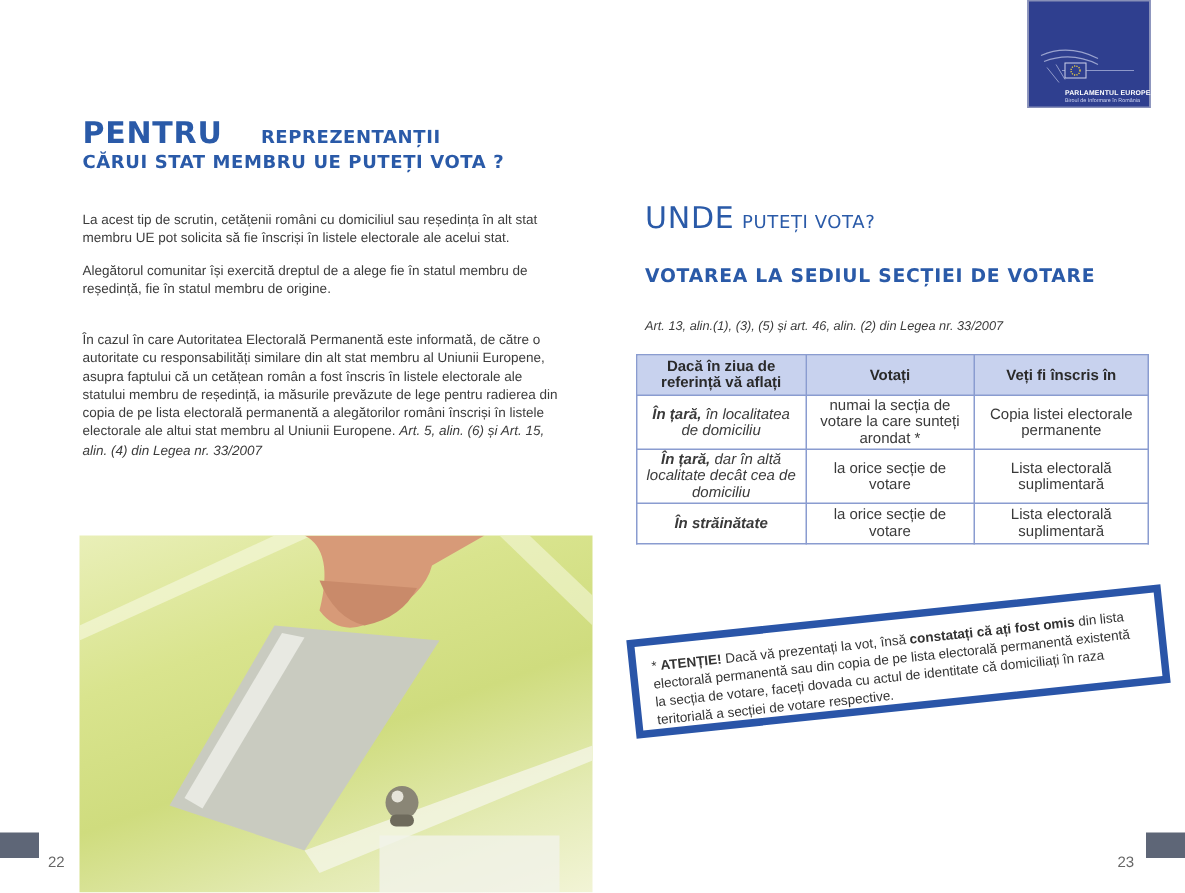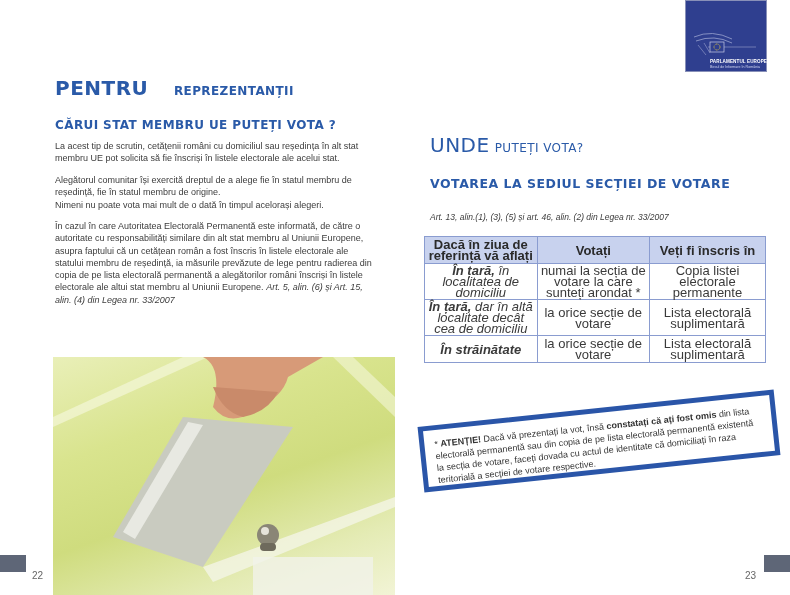--- a/index.html
+++ b/index.html
@@ -19,37 +19,37 @@
     box-sizing:border-box;
   }
   .logo svg { position:absolute; left:6px; top:30px; }
   .logo-t1 { position:absolute; left:24px; top:58px; font-size:4.6px; color:#fff; font-weight:bold; letter-spacing:0.1px; white-space:nowrap; }
   .logo-t2 { position:absolute; left:24px; top:64px; font-size:3.6px; color:#cfd4f0; white-space:nowrap; }
 
   
   .h-left { left:55px; top:76px; color:#2a5aa8; font-weight:bold; font-family:"DejaVu Sans", sans-serif; }
   .h-left .big { font-size:20px; letter-spacing:0.5px; }
   .h-left .small { font-size:12px; letter-spacing:0.4px;margin-left:20px; }
-  .h-left .line2 { font-size:12px; letter-spacing:0.4px; margin-top:18px; display:block; }
+  .h-left .line2 { font-size:12px; letter-spacing:0.4px; margin-top:1px; display:block; }
 
   .para { left:55px; width:320px; font-size:9px; line-height:12.3px; color:#3c3c3c; }
   .para p { margin:0; }
   .para i { font-style:italic; }
 
   
   .h-right { left:430px; top:133px; color:#2a5aa8; font-weight:normal; font-family:"DejaVu Sans", sans-serif; }
   .h-right .big { font-size:20px; letter-spacing:0.5px; }
   .h-right .small { font-size:12px; letter-spacing:0.4px; }
   .h-sub { left:430px; top:176px; color:#2a5aa8; font-weight:bold; font-size:12.5px; letter-spacing:0.5px; font-family:"DejaVu Sans", sans-serif; }
   .law-ref { left:430px; top:212px; font-size:8.5px; font-style:italic; color:#3c3c3c; }
 
   
   table.vote {
     position:absolute; left:424px; top:236px; width:342px;
-    border-collapse:collapse; font-size:13px; color:#3a3a3a;
+    border-collapse:collapse; font-size:10px; color:#3a3a3a;
     border:1.5px solid #8a9cd0;
   }
   table.vote th, table.vote td {
     border:1px solid #8a9cd0; text-align:center; padding:1px 3px; line-height:11px;
   }
   table.vote th { background:#c8d2ee; font-weight:bold; color:#2a2a2a; height:24px; }
   table.vote td { height:24px; }
   table.vote td.c1 { font-style:italic; }
   table.vote td.c1 b { font-weight:bold; }
   table.vote tr + tr td { border-top:1.5px solid #8a9cd0; }
@@ -98,21 +98,20 @@
   <span class="big">PENTRU</span>
   <span class="small">REPREZENTANȚII</span>
   <span class="line2">CĂRUI STAT MEMBRU UE PUTEȚI VOTA ?</span>
 </div>
 
 <div class="abs para" style="top:140px;">
   <p>La acest tip de scrutin, cetățenii români cu domiciliul sau reședința în alt stat membru UE pot solicita să fie înscriși în listele electorale ale acelui stat.</p>
 </div>
 <div class="abs para" style="top:174px;">
   <p>Alegătorul comunitar își exercită dreptul de a alege fie în statul membru de reședință, fie în statul membru de origine.</p>
-  <p>Nimeni nu poate vota mai mult de o dată în timpul acelorași alegeri.</p>
 </div>
 <div class="abs para" style="top:220px;">
   <p><span>În cazul în care Autoritatea Electorală Permanentă este informată, de către o autoritate cu responsabilități similare din alt stat membru al Uniunii Europene, asupra faptului că un cetățean român a fost înscris în listele electorale ale statului membru de reședință, ia măsurile prevăzute de lege pentru radierea din copia de pe lista electorală permanentă a alegătorilor români înscriși în listele electorale ale altui stat membru al Uniunii Europene.</span> <i>Art. 5, alin. (6) și Art. 15, alin. (4) din Legea nr. 33/2007</i></p>
 </div>
 
 <div class="abs photo">
   <svg width="342" height="238" viewBox="0 0 342 238">
     <polygon points="0,60 130,0 155,0 0,70" fill="#f3f6d8" opacity="0.7"></polygon>
     <polygon points="280,0 300,0 342,40 342,60" fill="#f3f6d8" opacity="0.6"></polygon>
     <polygon points="60,180 130,60 240,70 150,210" fill="#c9cbc0"></polygon>

